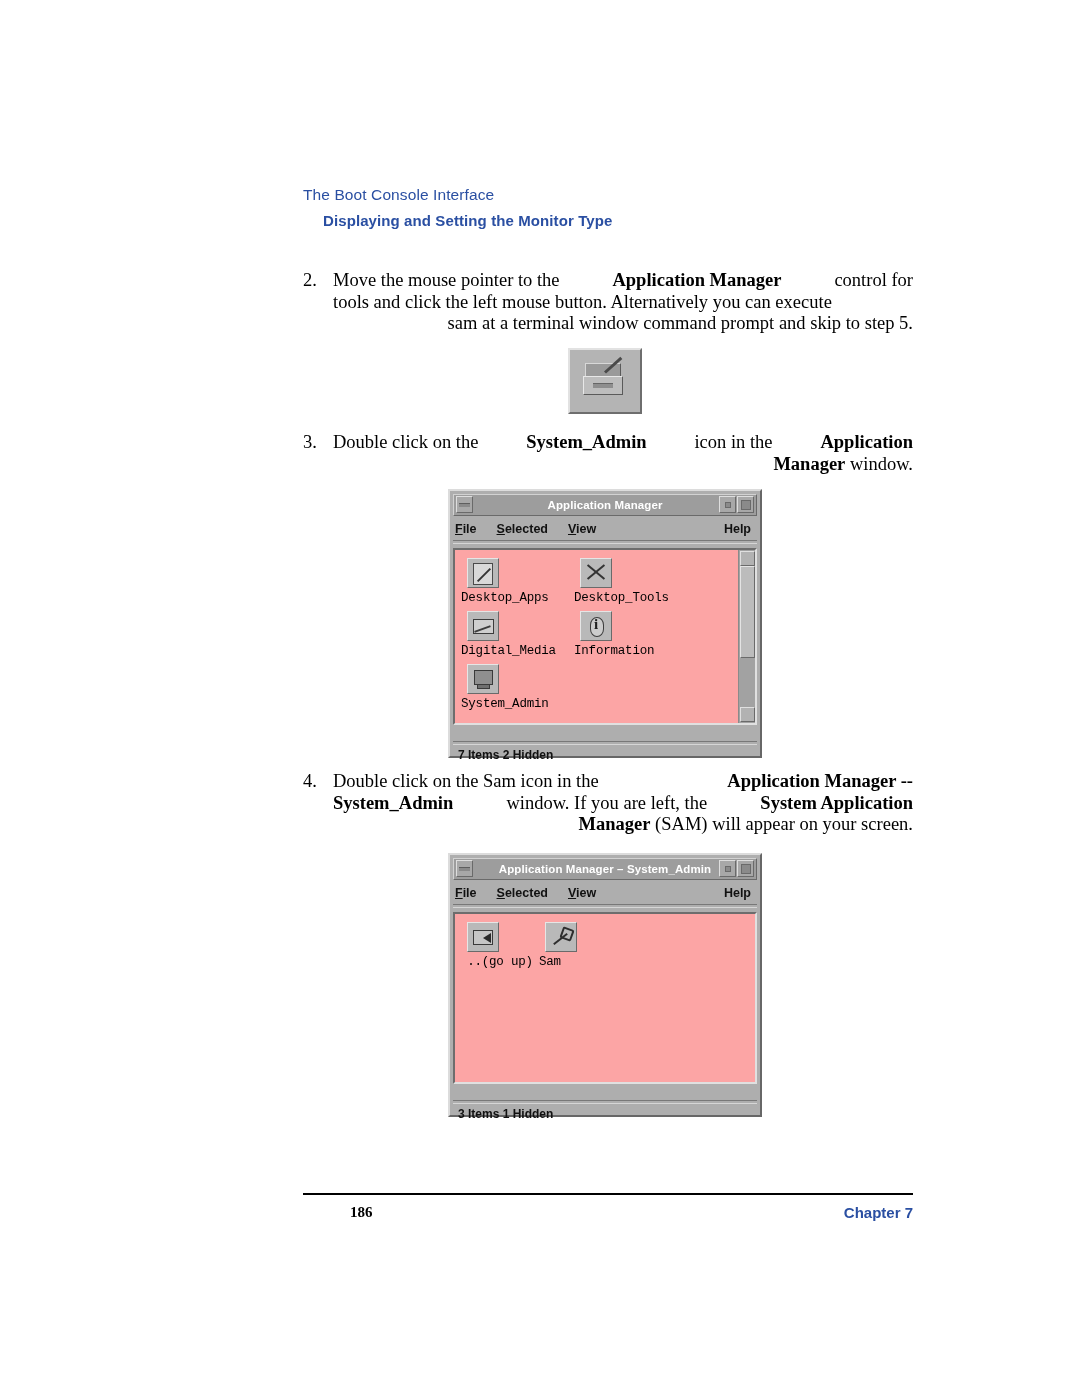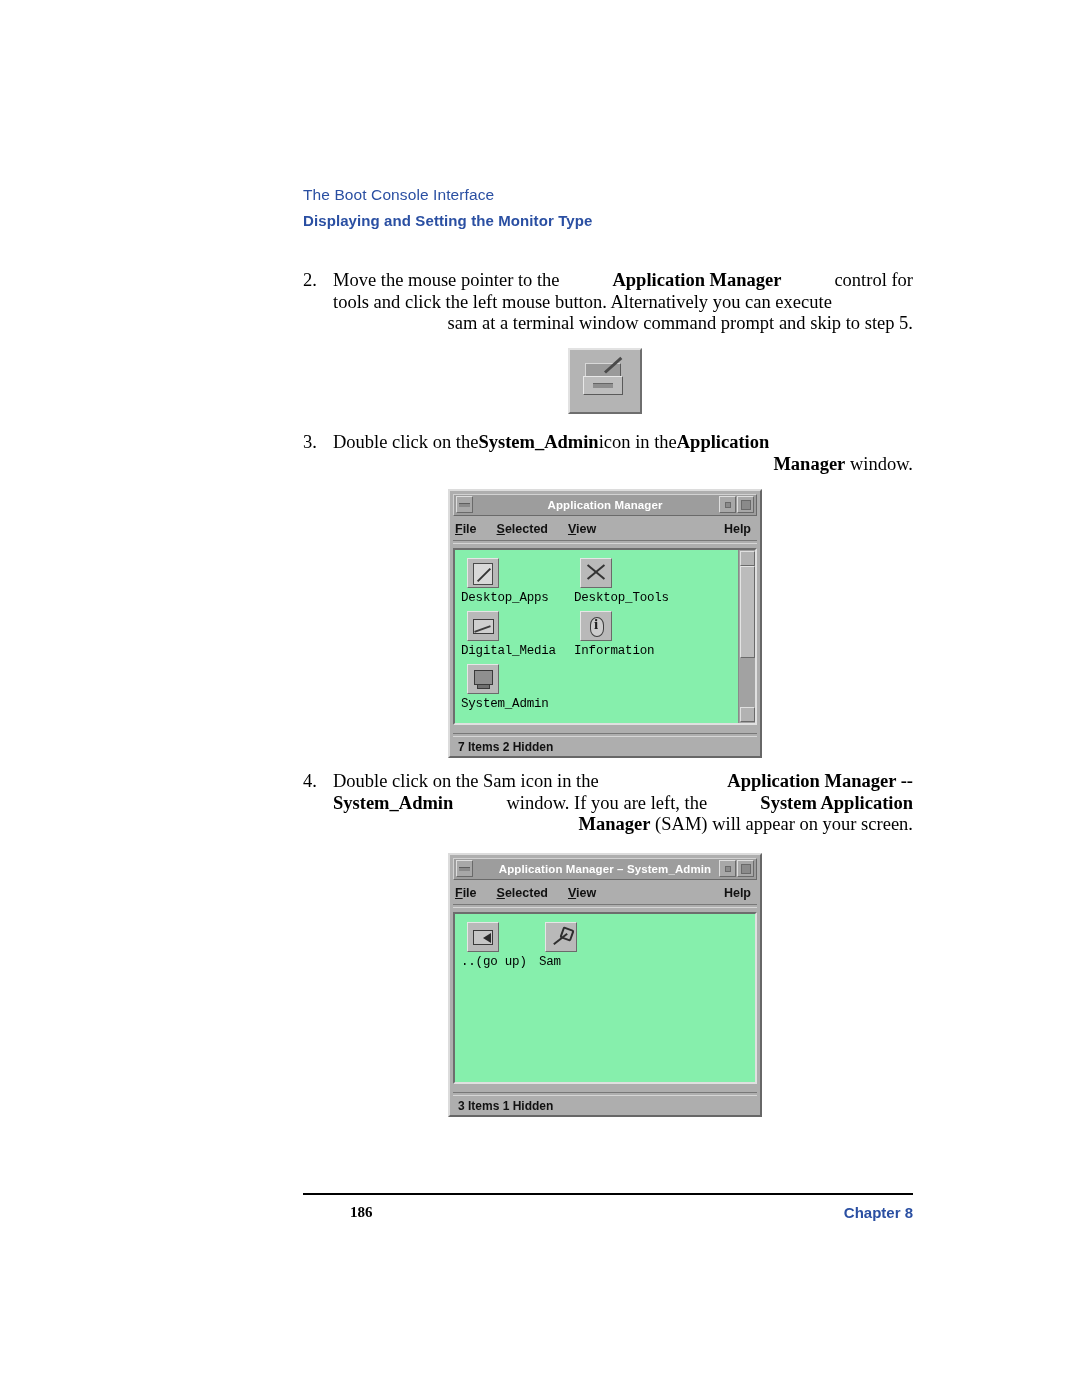--- a/index.html
+++ b/index.html
@@ -35,20 +35,21 @@
     color: #2a4fa2;
     letter-spacing: 0.1px;
   }
   .section-title {
     font-family: "Liberation Sans", sans-serif;
     font-size: 15px;
     font-weight: bold;
     color: #2a4fa2;
     margin-top: 8px;
     letter-spacing: 0.1px;
+    margin-left: 20px;
   }
 
   
   .step {
     position: absolute;
     font-family: "Liberation Serif", serif;
     font-size: 18.5px;
     line-height: 21.5px;
     color: #000;
   }
@@ -223,22 +224,22 @@
   }
   .menubar-sep {
     height: 2px;
     margin: 0 3px;
     border-top: 1px solid #787878;
     border-bottom: 1px solid #d6d6d6;
   }
 
   .cde-canvas {
     position: relative;
-    margin: 4px 3px 8px 3px;
-    background: #86efac;
+    margin: 4px 3px 16px 3px;
+    background: #fca5a5;
     border-top: 2px solid #6d6d6d;
     border-left: 2px solid #6d6d6d;
     border-right: 2px solid #e0e0e0;
     border-bottom: 2px solid #e0e0e0;
     overflow: hidden;
     padding-left: 30px;
   }
   .cde-scroll {
     position: absolute;
     right: 0;
@@ -492,21 +493,21 @@
     <div class="drawer">
       <div class="top"></div>
       <div class="bot"></div>
       <div class="pencil"></div>
     </div>
   </div>
 
   <div class="step" style="left:303px; top:432px; width:610px;">
     <span class="num">3.</span>
     <div class="txt">
-      <div style="display:flex; ">
+      <div style="display:flex; justify-content:space-between;">
         <span>Double click on the </span>
           <b>System_Admin</b>
           <span> icon in the </span>
           <b>Application</b>
       </div>
       <div class="last"><b>Manager</b><span> window.</span></div>
     </div>
   </div>
 
   <div class="cde-window" style="left:448px; top:489px; width:310px; height:265px;">
@@ -598,36 +599,36 @@
     <div class="cde-menubar">
       <span class="mi"><span class="u">F</span><span>ile</span></span>
       <span class="mi"><span class="u">S</span><span>elected</span></span>
       <span class="mi"><span class="u">V</span><span>iew</span></span>
       <span class="help"><span class="u">H</span><span>elp</span></span>
     </div>
     <div class="menubar-sep"></div>
     <div class="cde-canvas" style="height:168px;">
       <div class="icon-grid">
         <div class="icon-row">
-          <div class="icon-cell" style="width:78px;">
+          <div class="icon-cell" style="width:78px;text-align:center;">
             <div class="glyph">
                 <div class="mark mk-goup"></div>
               </div>
             <div class="lbl">..(go up)</div>
           </div>
           <div class="icon-cell" style="width:90px;">
             <div class="glyph">
                 <div class="mark mk-sam"></div>
               </div>
             <div class="lbl">Sam</div>
           </div>
         </div>
       </div>
     </div>
     <div class="status-sep"></div>
     <div class="cde-status">3 Items 1 Hidden</div>
   </div>
 
   <div class="footer-rule"></div>
   <div class="footer-page">186</div>
-  <div class="footer-chapter">Chapter 8</div>
+  <div class="footer-chapter">Chapter 7</div>
 
 </div>
 
 </body></html>

